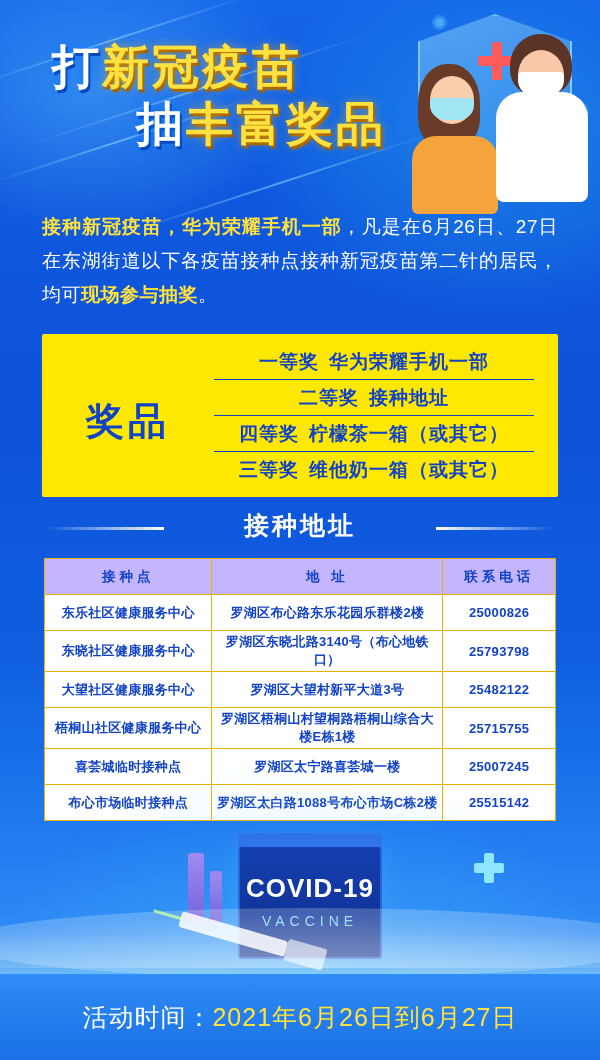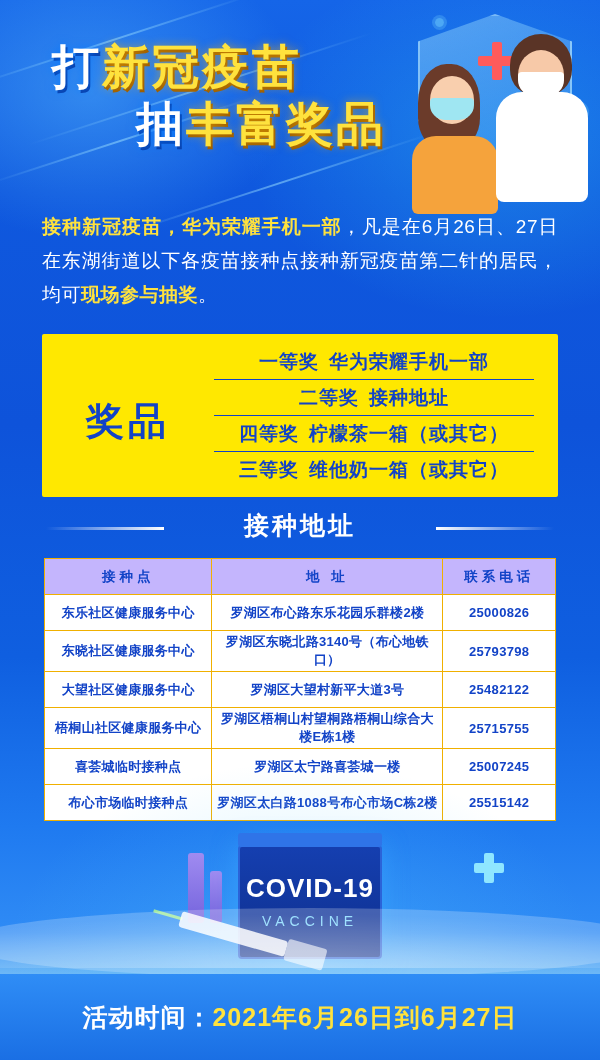--- a/index.html
+++ b/index.html
@@ -106,21 +106,21 @@
   .pcross:after{left:0;top:10px;width:30px;height:10px;}
   .pbar{position:absolute;background:linear-gradient(180deg,#b58cf0,#7f5bd8);border-radius:3px;opacity:.85;}
 
   
   .wave{position:absolute;left:0;bottom:92px;width:600px;height:90px;background:
      radial-gradient(120% 100% at 50% 100%, rgba(255,255,255,.35), rgba(255,255,255,0) 60%);}
   .wave:after{content:"";position:absolute;left:-40px;bottom:-10px;width:700px;height:70px;border-radius:50%;background:rgba(255,255,255,.22);}
 
   
   .footer{position:absolute;left:0;bottom:0;width:600px;height:86px;background:linear-gradient(180deg,#2f8df6,#1a6fe4);display:flex;align-items:center;justify-content:center;}
-  .footer .txt{font-size:25px;font-weight:bold;color:#ffffff;letter-spacing:1px;}
+  .footer .txt{font-size:25px;font-weight:normal;color:#ffffff;letter-spacing:1px;}
   .footer .txt .y{color:#ffe23d;}
 </style>
 </head>
 <body>
 
 <div class="poster">
 
   <div class="glow g1"></div>
   <div class="glow g2"></div>
   <div class="glow g3"></div>

